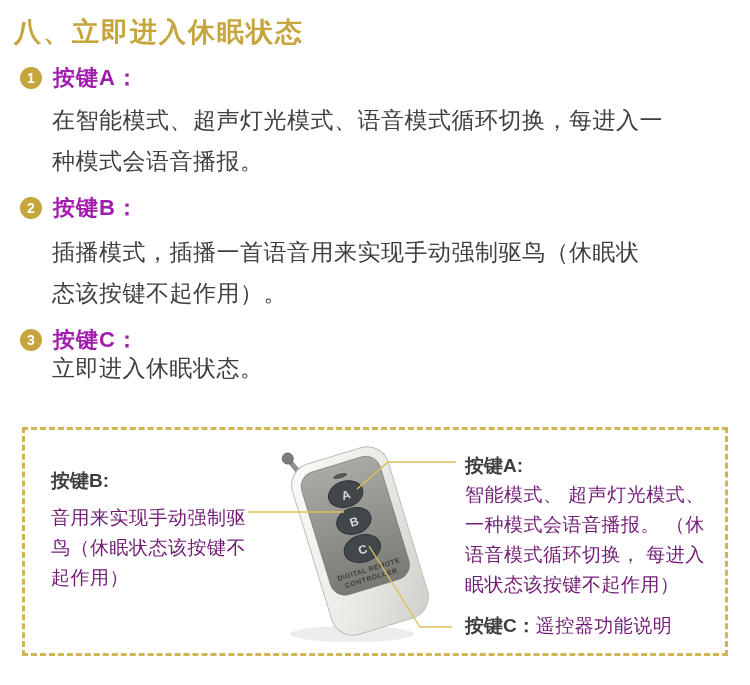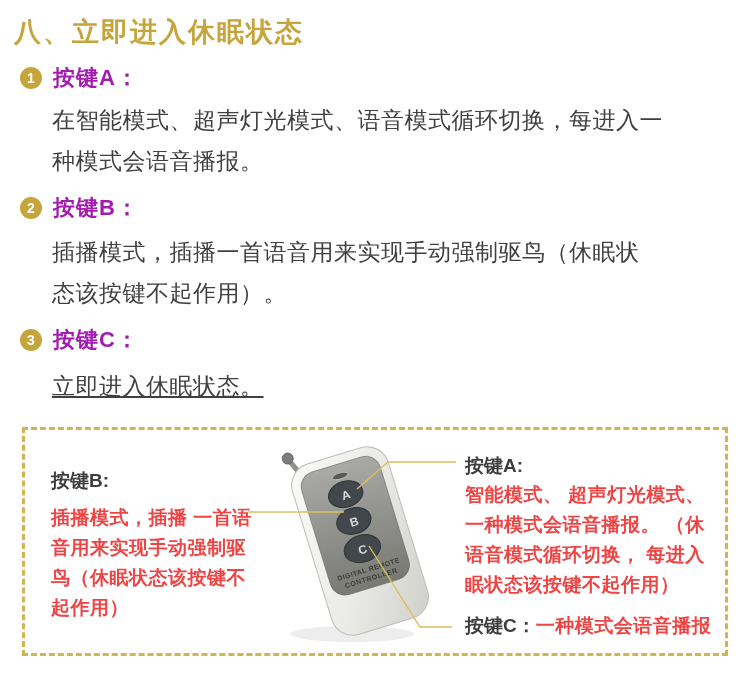--- a/index.html
+++ b/index.html
@@ -21,21 +21,21 @@
   }
   .item-heading{ font-size:22px; font-weight:bold; color:#a21caf; line-height:26px; letter-spacing:1px; }
   .para{ position:absolute; left:52px; font-size:23px; line-height:41px; color:#404040; letter-spacing:0.5px; }
   .para div{ white-space:nowrap; }
 
   .diagram-box{
     position:absolute; left:22px; top:427px; width:706px; height:229px;
     box-sizing:border-box; border:3px dashed #d0b552; background:#ffffff;
   }
   .lbl-heading{ font-size:19px; font-weight:bold; color:#3e3e3e; line-height:28px; white-space:nowrap; }
-  .lbl-line{ font-size:19px; color:#ef4444; line-height:30px; white-space:nowrap; letter-spacing:0.5px;font-weight:bold; }
+  .lbl-line{ font-size:19px; color:#701a75; line-height:30px; white-space:nowrap; letter-spacing:0.5px; }
   .label-b{ position:absolute; left:26px; top:37px; width:224px; }
   .label-b .lbl-heading{ margin-bottom:8px; }
   .label-a{ position:absolute; left:440px; top:22px; width:272px; }
   .label-c{ position:absolute; left:440px; top:182px; display:flex; align-items:baseline; }
   .label-c .lbl-heading{ line-height:28px; }
   .label-c .lbl-line{ line-height:28px; }
 
   .overlay{ position:absolute; left:0; top:0; width:750px; height:685px; pointer-events:none; }
 </style>
 </head>
@@ -60,45 +60,44 @@
   </div>
   <div class="para" style="top:232px;">
     <div>插播模式，插播一首语音用来实现手动强制驱鸟（休眠状</div>
     <div>态该按键不起作用）。</div>
   </div>
 
   <div class="item-head" style="top:327px;">
     <span class="badge">3</span>
     <span class="item-heading">按键C：</span>
   </div>
-  <div class="para" style="top:366px;text-decoration:underline;">
+  <div class="para" style="top:348px;">
     <div>立即进入休眠状态。</div>
   </div>
 
   <div class="diagram-box">
 
     <div class="label-b">
       <div class="lbl-heading">按键B:</div>
-      <div class="lbl-line">插播模式，插播 一首语</div>
       <div class="lbl-line">音用来实现手动强制驱</div>
       <div class="lbl-line">鸟（休眠状态该按键不</div>
       <div class="lbl-line">起作用）</div>
     </div>
 
     <div class="label-a">
       <div class="lbl-heading">按键A:</div>
       <div class="lbl-line">智能模式、 超声灯光模式、</div>
       <div class="lbl-line">一种模式会语音播报。 （休</div>
       <div class="lbl-line">语音模式循环切换， 每进入</div>
       <div class="lbl-line">眠状态该按键不起作用）</div>
     </div>
 
     <div class="label-c">
       <span class="lbl-heading">按键C：</span>
-      <span class="lbl-line">一种模式会语音播报</span>
+      <span class="lbl-line">遥控器功能说明</span>
     </div>
 
   </div>
 
   <svg class="overlay" viewBox="0 0 750 685">
     <defs>
       <linearGradient id="bodyGrad" x1="0" y1="0" x2="1" y2="1">
         <stop offset="0" stop-color="#fafaf8"></stop>
         <stop offset="0.55" stop-color="#e9e9e5"></stop>
         <stop offset="1" stop-color="#cfcfca"></stop>

